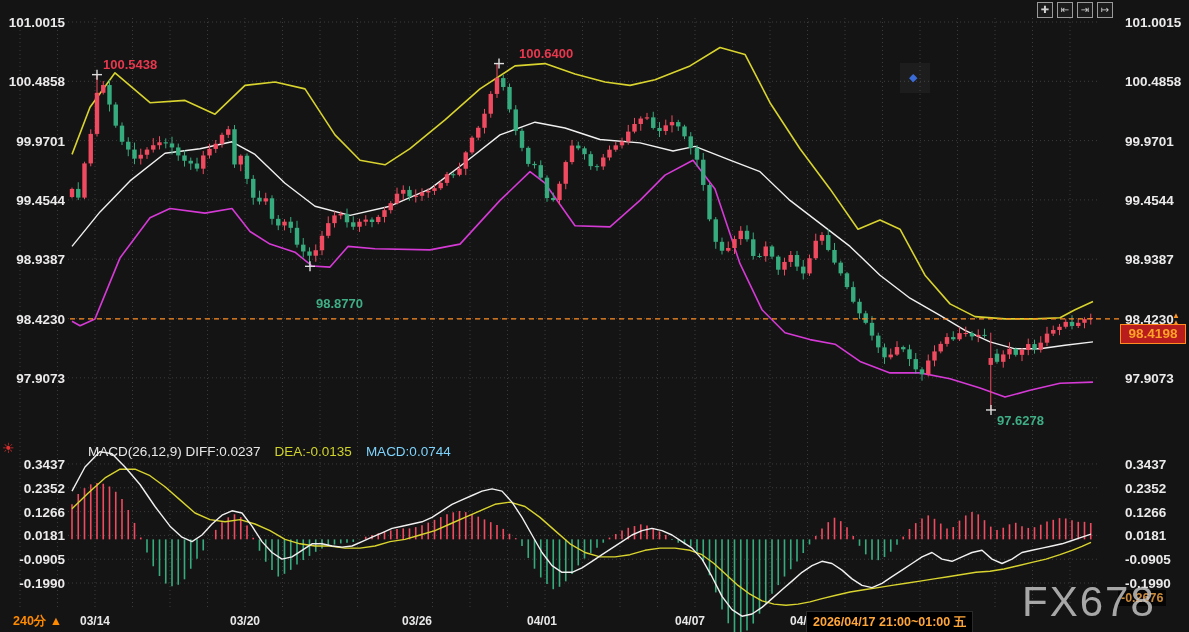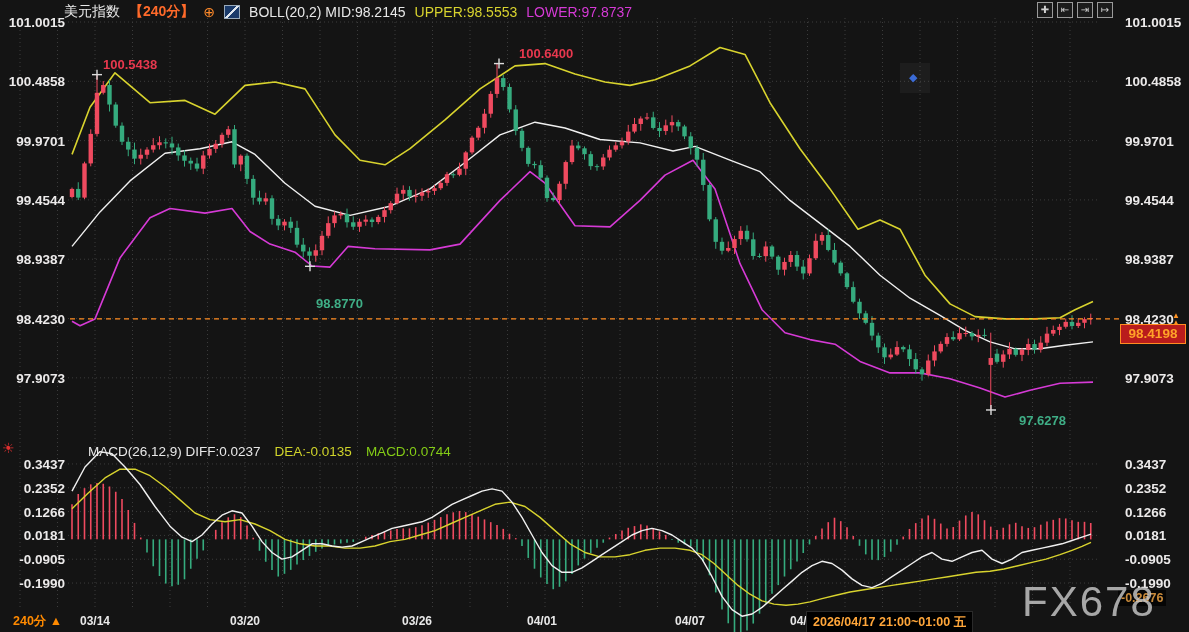--- a/index.html
+++ b/index.html
@@ -21,21 +21,21 @@
   .ylab.left{width:62px;text-align:right;left:3px;}
   .ylab.right{left:1125px;text-align:left;}
   .ann{font-size:13px;font-weight:700;}
   .ann.high{color:#e8384e;}
   .ann.low{color:#3fae86;}
   .pricebox{left:1120px;top:324px;width:64px;height:18px;border:1px solid #ff8c21;background:#b91c1c;
             color:#ffa328;font-size:13.5px;font-weight:700;text-align:center;line-height:18px;}
   .alert-ico{left:1172px;top:312px;color:#ff9322;font-size:8px;line-height:7px;text-align:center;}
   .macdhdr{left:88px;top:444px;font-size:13.5px;color:#e8e8e8;display:flex;gap:14px;font-weight:400;}
   .macdhdr .dea{color:#cfd32a;}
-  .macdhdr .macdv{color:#84cc16;}
+  .macdhdr .macdv{color:#7dd3fc;}
   .sun{left:2px;top:440px;color:#e03030;font-size:14px;}
   .xlab{color:#e8e8e8;font-size:12px;font-weight:700;top:614px;transform:translateX(-50%);}
   .xpartial{color:#e8e8e8;font-size:12px;font-weight:700;top:614px;}
   .xtip{left:806px;top:611px;background:#000;border:1px solid #2a2a2a;color:#ffa63a;font-size:12.5px;
         font-weight:700;padding:2px 6px;}
   .tfbadge{left:13px;top:613px;color:#ff8a00;font-size:12.5px;font-weight:700;}
   .macdbox{left:1118px;top:590px;background:#050505;color:#c98a3a;font-size:12.5px;font-weight:700;padding:1px 3px;}
   .watermark{left:1022px;top:578px;color:#cccccc;opacity:.8;font-size:42px;letter-spacing:2px;z-index:9;}
   .cursor-dot{left:900px;top:63px;width:30px;height:30px;background:rgba(255,255,255,.04);}
   .cursor-dot span{position:absolute;left:9px;top:8px;color:#3b6bd6;font-size:11px;}
@@ -588,29 +588,20 @@
       <line x1="92" y1="74.63549999999867" x2="102" y2="74.63549999999867" stroke="#ddd" stroke-width="1.4"></line>
       <line x1="97" y1="69.63549999999867" x2="97" y2="79.63549999999867" stroke="#ddd" stroke-width="1.4"></line>
       <line x1="494" y1="63.572499999999124" x2="504" y2="63.572499999999124" stroke="#ddd" stroke-width="1.4"></line>
       <line x1="499" y1="58.572499999999124" x2="499" y2="68.57249999999912" stroke="#ddd" stroke-width="1.4"></line>
       <line x1="305" y1="266.3174999999997" x2="315" y2="266.3174999999997" stroke="#ddd" stroke-width="1.4"></line>
       <line x1="310" y1="261.3174999999997" x2="310" y2="271.3174999999997" stroke="#ddd" stroke-width="1.4"></line>
       <line x1="986" y1="409.97549999999995" x2="996" y2="409.97549999999995" stroke="#ddd" stroke-width="1.4"></line>
       <line x1="991" y1="404.97549999999995" x2="991" y2="414.97549999999995" stroke="#ddd" stroke-width="1.4"></line>
     </svg>
 
-<div class="abs hdr">
-  <span>美元指数</span>
-  <span class="tf">【240分】</span>
-  <span class="plus">⊕</span>
-  <span class="chart-ico"></span>
-  <span>BOLL(20,2) MID:98.2145</span>
-  <span class="upper">UPPER:98.5553</span>
-  <span class="lowerc">LOWER:97.8737</span>
-</div>
 
 <div class="abs toolbar" id="toolbar">
       <div class="tool">✚</div>
       <div class="tool">⇤</div>
       <div class="tool">⇥</div>
       <div class="tool">↦</div>
     </div>
 
 <div class="abs pricebox">98.4198</div>
 <div class="abs alert-ico">▲<br>▲</div>
@@ -658,14 +649,14 @@
     <div class="abs ylab left" style="top: 583.032px;">-0.1990</div>
     <div class="abs ylab right" style="top: 583.032px;">-0.1990</div>
     <div class="abs xlab" style="left: 95px;">03/14</div>
     <div class="abs xlab" style="left: 245px;">03/20</div>
     <div class="abs xlab" style="left: 395px; padding-left: 44px;">03/26</div>
     <div class="abs xlab" style="left: 542px;">04/01</div>
     <div class="abs xlab" style="left: 690px;">04/07</div>
     <div class="abs ann high" style="left: 103px; top: 56.6355px;">100.5438</div>
     <div class="abs ann high" style="left: 519px; top: 45.5725px;">100.6400</div>
     <div class="abs ann low" style="left: 316px; top: 269.317px; margin-top: 27px;">98.8770</div>
-    <div class="abs ann low" style="left: 1019px; top: 412.975px;">97.6278</div>
+    <div class="abs ann low" style="left: 997px; top: 412.975px;">97.6278</div>
 </div>
 
 </body></html>

